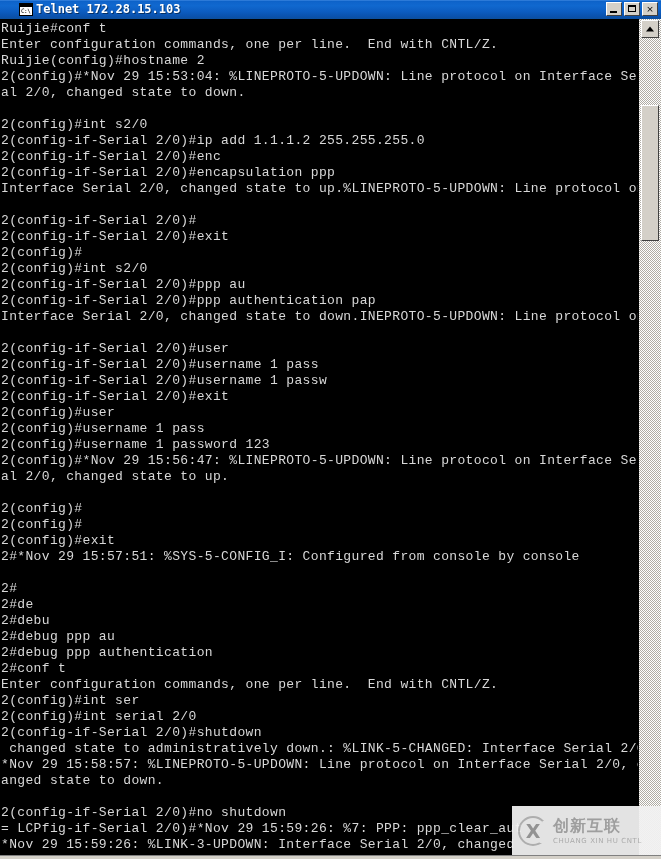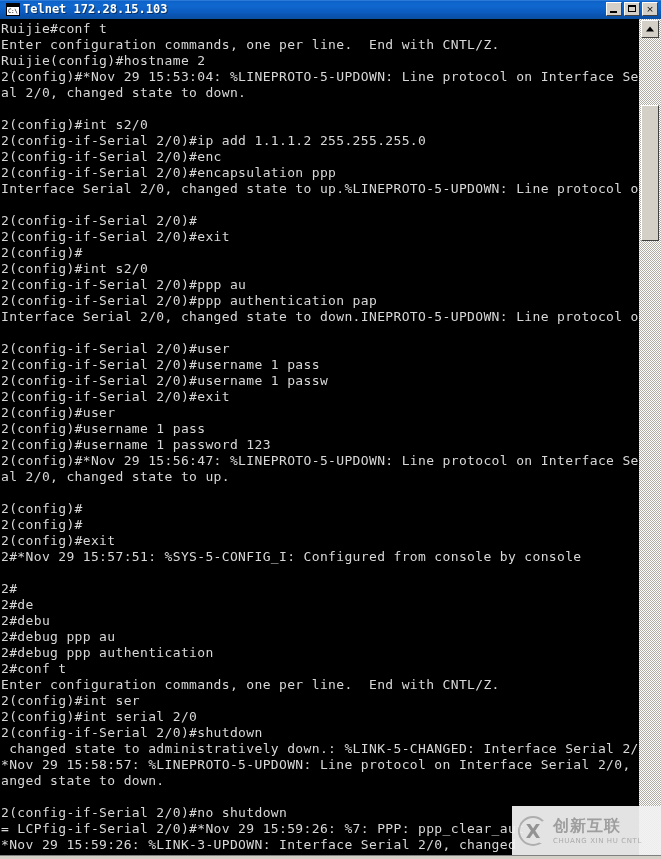--- a/index.html
+++ b/index.html
@@ -31,21 +31,21 @@
     position: absolute;
     left: 0; top: 0;
     width: 661px;
     height: 19px;
     background: linear-gradient(to bottom,
       #0a5fc4 0%, #0e64cb 12%, #1068cf 30%,
       #0c5cc0 62%, #0a52ae 85%, #0c4f9e 100%);
     display: flex;
     align-items: center;
     box-sizing: border-box;
-    padding-left: 6px;
+    padding-left: 19px;
   }
   #titlebar-strip-top {
     position: absolute;
     left: 0; top: 0; width: 661px; height: 1px;
     background: #2c7ad8;
   }
   #title-icon {
     width: 14px; height: 13px;
     background: #ffffff;
     border: 1px solid #000000;
@@ -139,20 +139,21 @@
     font-size: 13px;
     line-height: 16px;
     color: #d8d8d8;
     white-space: pre;
     letter-spacing: 0.35px;
   }
   .cline {
     height: 16px;
     white-space: pre;
     overflow: hidden;
+    font-family: Liberation Mono, monospace;
   }
 
   
   #scrollbar {
     position: absolute;
     right: 0;
     top: 19px;
     width: 23px;
     height: 840px;
     background:

